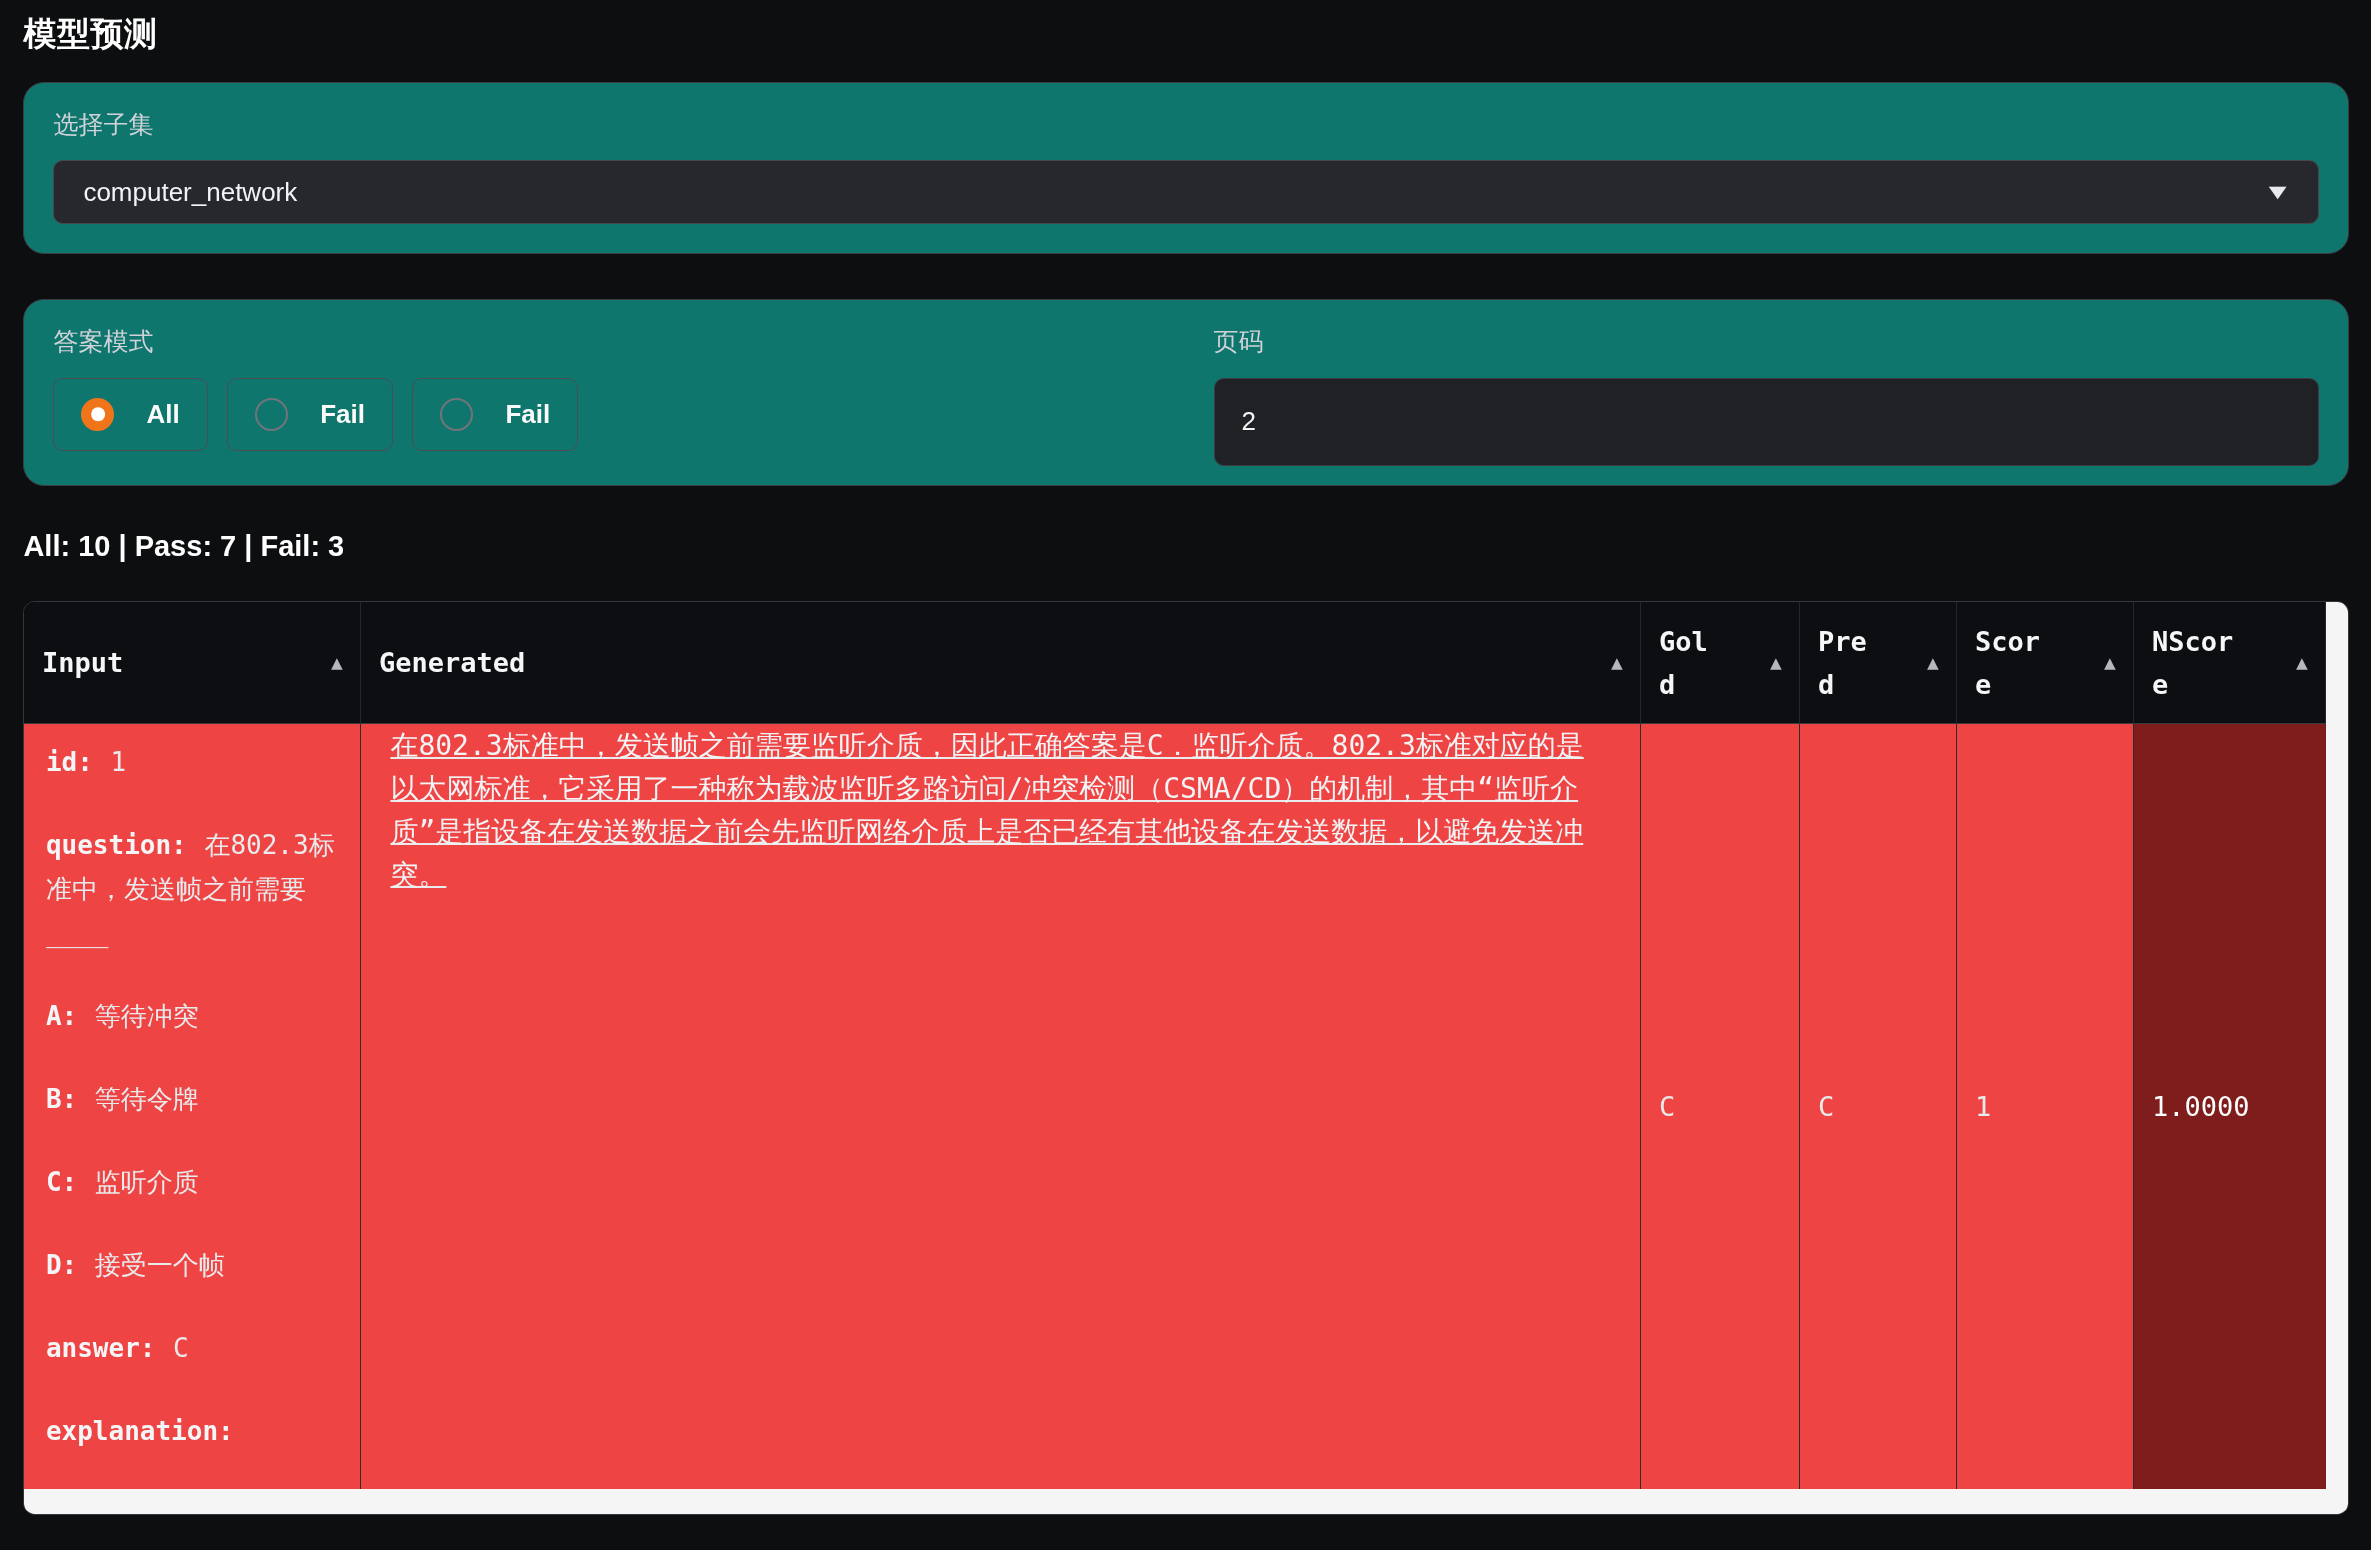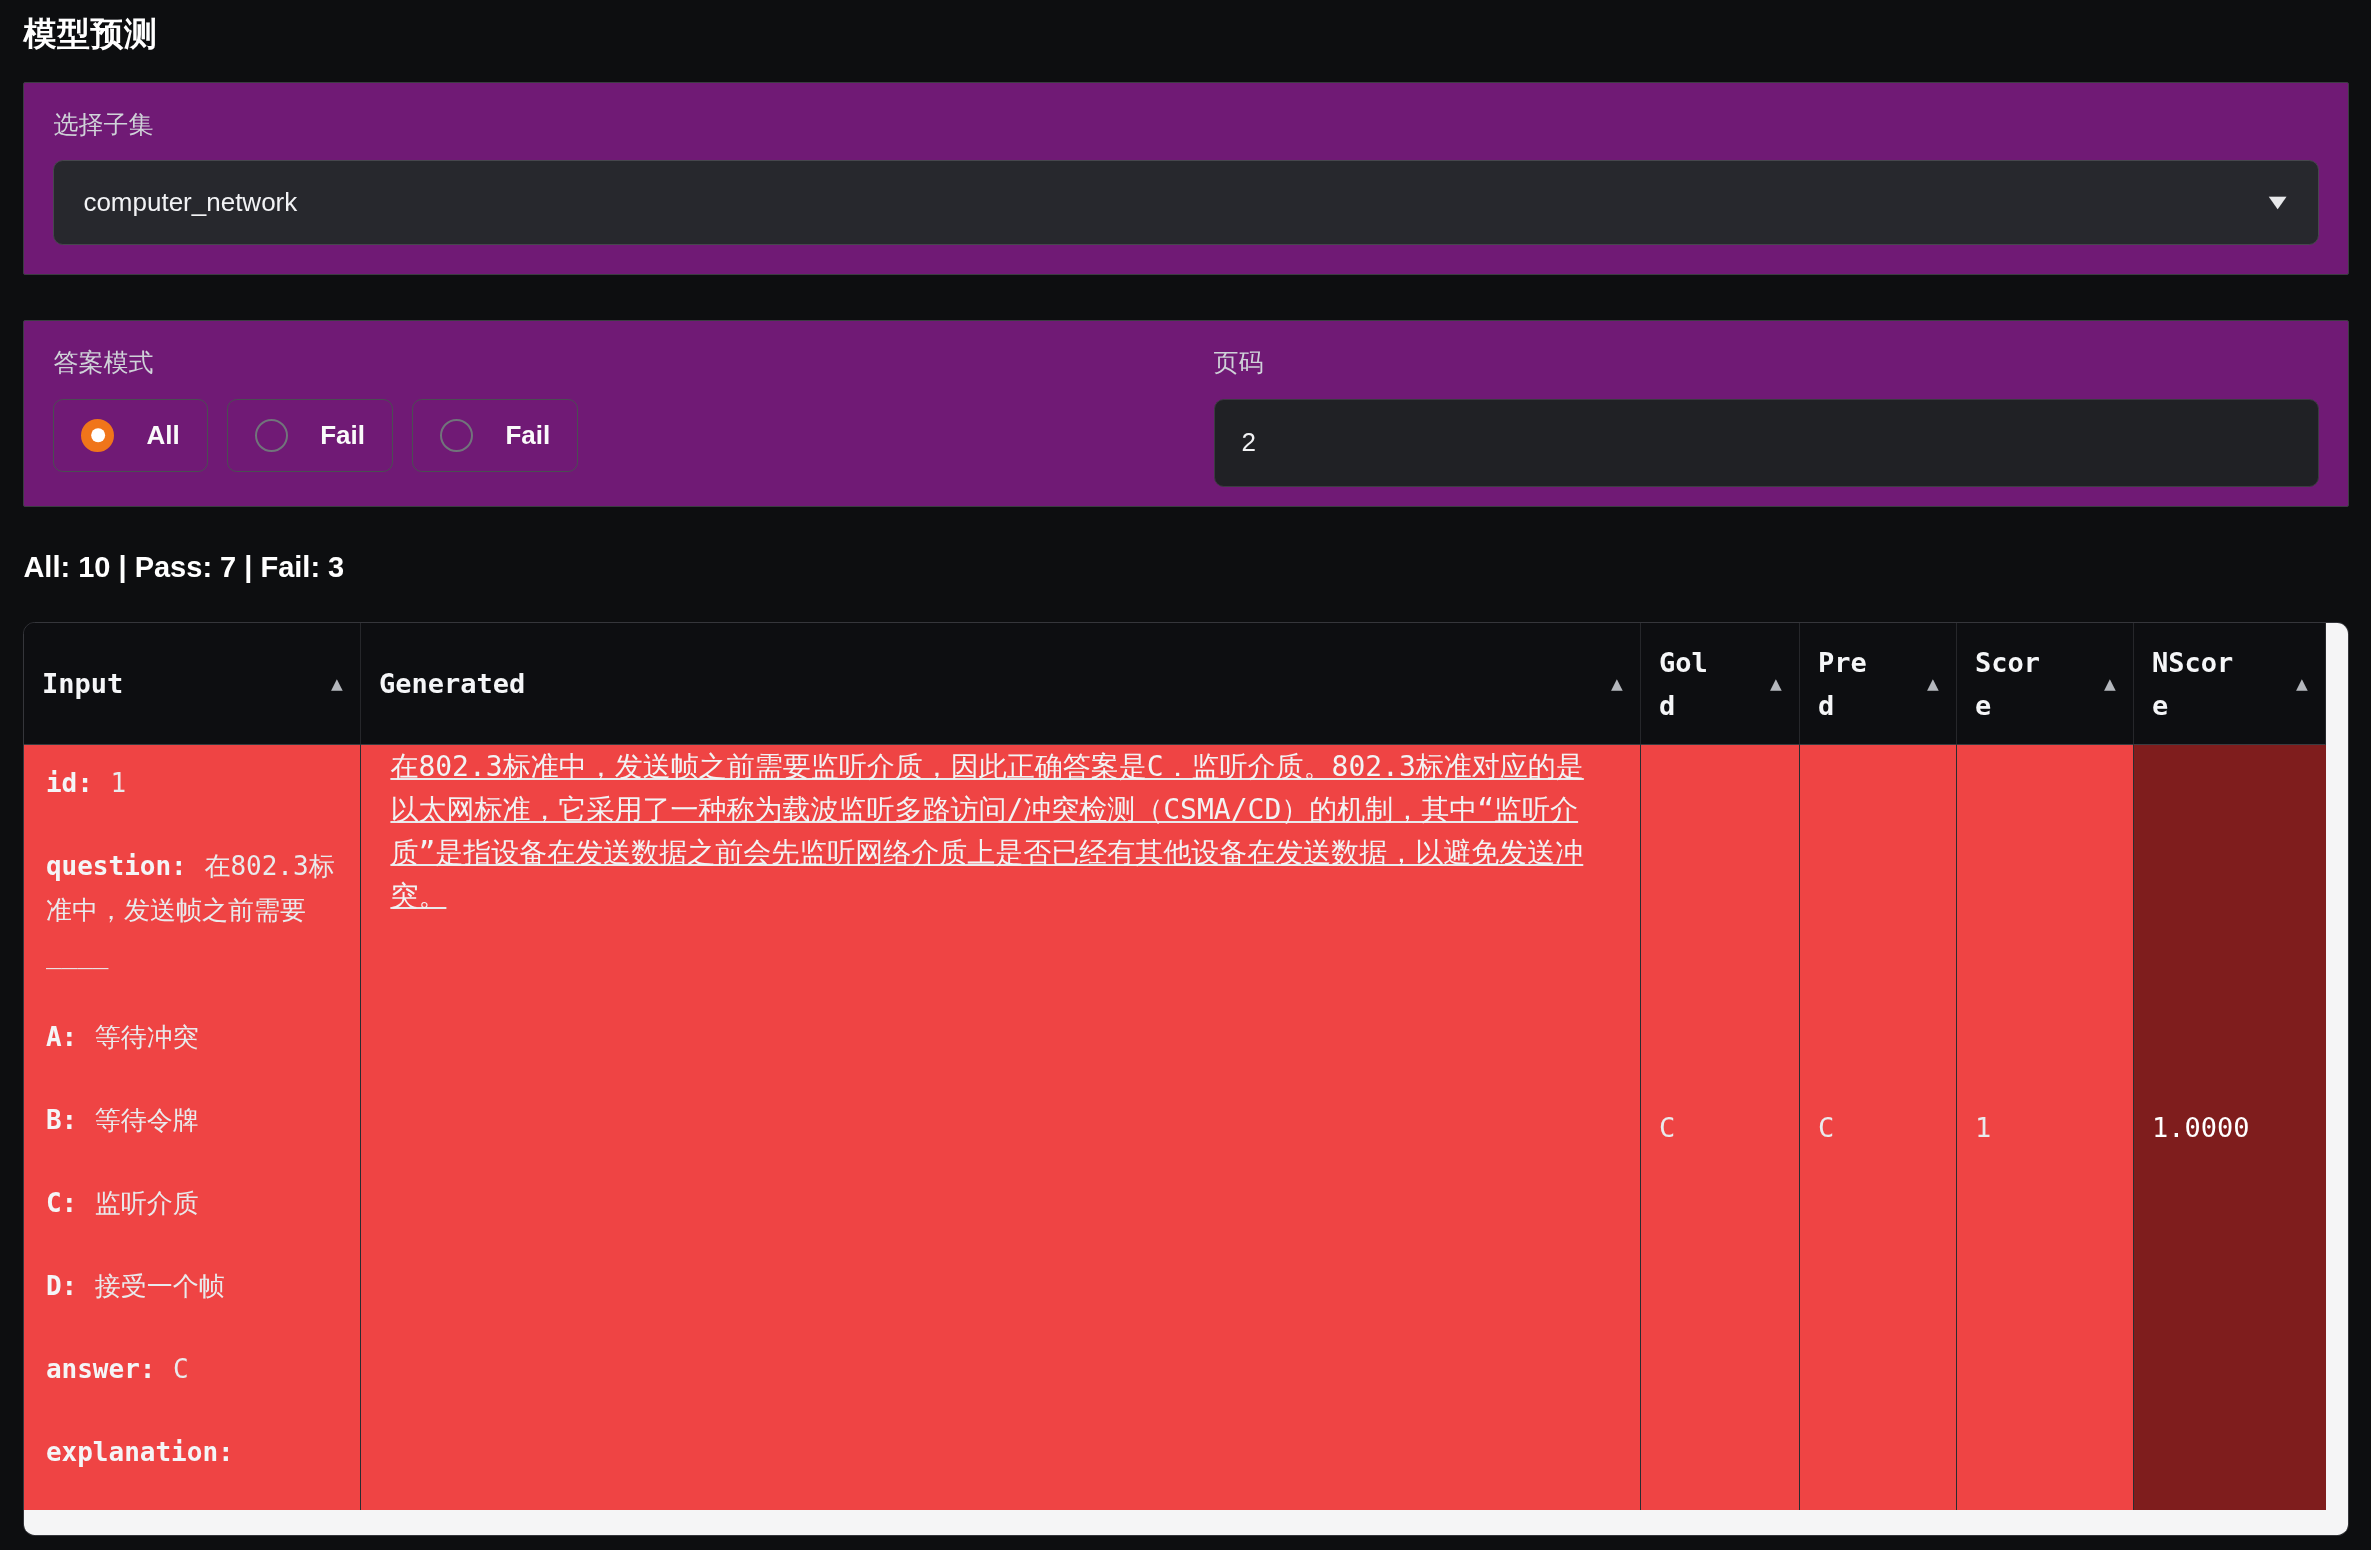--- a/index.html
+++ b/index.html
@@ -7,31 +7,31 @@
   body {
     width: 2372px; height: 1551px;
     font-family: "Liberation Sans", "DejaVu Sans", sans-serif;
     color: #f3f4f6; overflow: hidden;
   }
   .page { padding: 11.7px 23.4px 0; }
 
   .title { font-size: 33px; font-weight: 700; line-height: 43px; margin: 0; color: #ffffff; letter-spacing: 0.5px; }
 
   .panel {
-    background: #701a75; border: 1px solid #3b3c41; border-radius: 2px;
+    background: #0f766e; border: 1px solid #3b3c41; border-radius: 21px;
     padding: 25px 29px 29px;
   }
   .panel-subset { margin-top: 27px; }
   .panel-filters { margin-top: 45px; display: flex; gap: 55px; padding-bottom: 19.5px; justify-content: flex-end; }
   .fgroup { flex: 1; min-width: 0; }
 
   .field-label { display: block; font-size: 25px; line-height: 33px; color: #cfd2d8; margin-bottom: 19.5px; }
 
   .dropdown {
-    height: 85px; background: #27282d; border: 1px solid #46474d; border-radius: 9.8px;
+    height: 64px; background: #27282d; border: 1px solid #46474d; border-radius: 9.8px;
     display: flex; align-items: center; justify-content: space-between;
     padding: 0 29px; cursor: pointer;
   }
   .dropdown-value { font-size: 26px; color: #f2f3f5; }
   .dropdown-arrow { font-size: 21.5px; color: #e8e9eb; transform: scaleX(1.4); }
 
   .radio-row { display: flex; gap: 19.5px; }
   .radio-pill {
     display: flex; align-items: center; gap: 32px;
     border: 1px solid #4b4d53; border-radius: 9.8px; height: 73px; padding: 0 27px;

